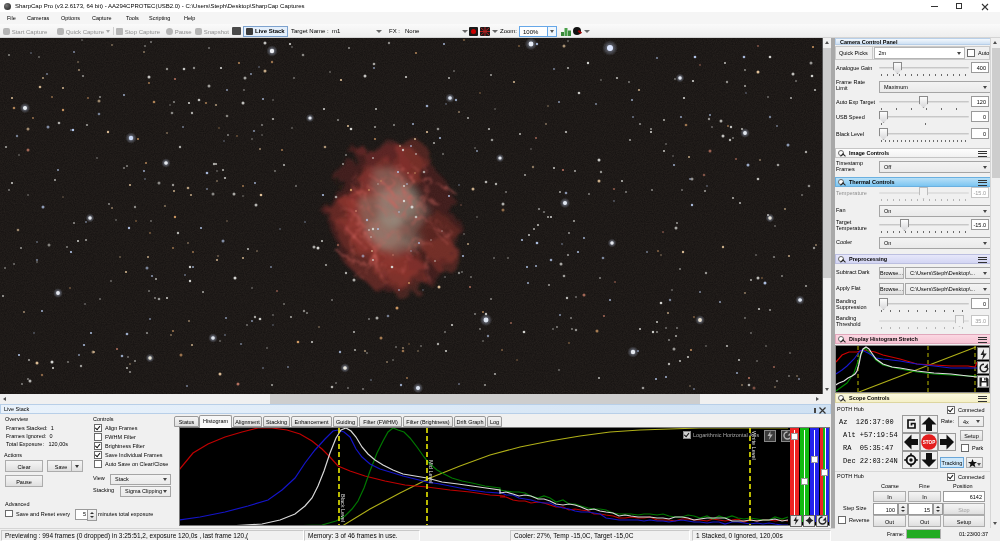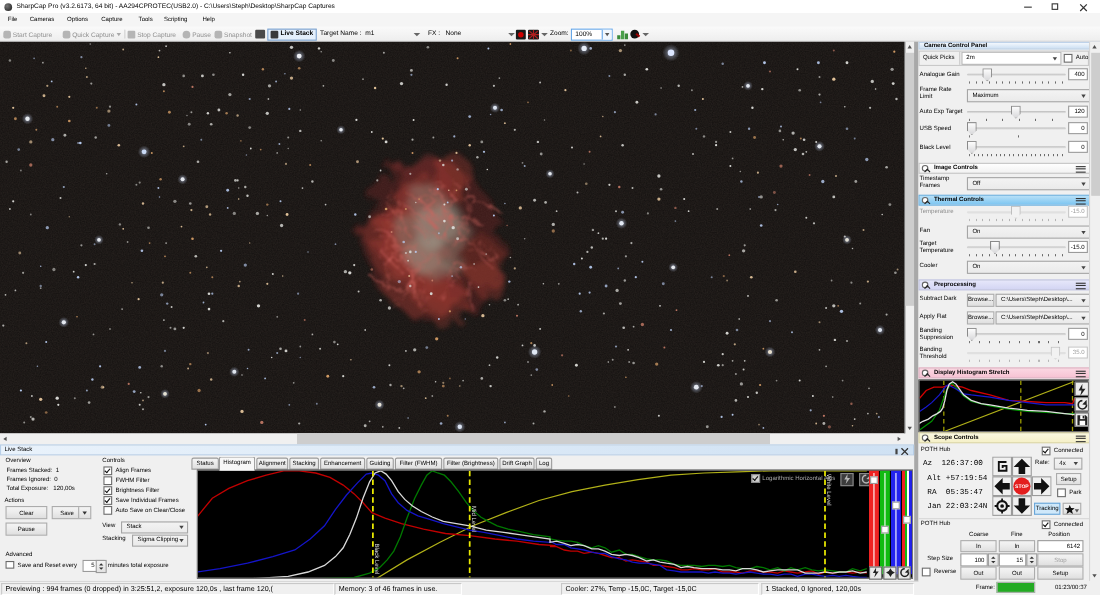--- a/index.html
+++ b/index.html
@@ -1050,21 +1050,21 @@
     </div>
 
 <div class="sect" style="top:355px;background:linear-gradient(#faf8e0,#f5f0c8);border-color:#ddd6a0"><span class="cir"></span>Scope Controls<span class="hb"></span></div>
 
 <div class="lbl" style="left:2px;top:368px;font-size:5.5px">POTH Hub</div>
 <div class="cb ck" style="left:112px;top:368px"></div>
 <div class="lbl" style="left:123px;top:369px;font-size:5.5px">Connected</div>
 <div class="lbl" style="left:4px;top:380px;font-family:'Liberation Mono',monospace;font-size:7px">Az&nbsp; 126:37:00</div>
 <div class="lbl" style="left:8px;top:393px;font-family:'Liberation Mono',monospace;font-size:7px">Alt +57:19:54</div>
 <div class="lbl" style="left:8px;top:406px;font-family:'Liberation Mono',monospace;font-size:7px">RA&nbsp; 05:35:47</div>
-<div class="lbl" style="left:8px;top:419px;font-family:'Liberation Mono',monospace;font-size:7px">Jan 22:03:24N</div>
+<div class="lbl" style="left:8px;top:419px;font-family:'Liberation Mono',monospace;font-size:7px">Dec 22:03:24N</div>
 <svg class="a" style="left:67px;top:377px" width="54" height="54" viewBox="0 0 54 54">
       <rect x="0.5" y="0.5" width="17" height="17" fill="#f0f0f0" stroke="#9a9a9a"></rect>
       <rect x="18.5" y="0.5" width="17" height="17" fill="#f0f0f0" stroke="#9a9a9a"></rect>
       <rect x="0.5" y="18.5" width="17" height="17" fill="#f0f0f0" stroke="#9a9a9a"></rect>
       <rect x="18.5" y="18.5" width="17" height="17" fill="#f0f0f0" stroke="#9a9a9a"></rect>
       <rect x="36.5" y="18.5" width="17" height="17" fill="#f0f0f0" stroke="#9a9a9a"></rect>
       <rect x="0.5" y="36.5" width="17" height="17" fill="#f0f0f0" stroke="#9a9a9a"></rect>
       <rect x="18.5" y="36.5" width="17" height="17" fill="#f0f0f0" stroke="#9a9a9a"></rect>
       <path d="M13 5 H6 V13 H13 V8.5 H9.5 V10.5" fill="none" stroke="#111" stroke-width="1.7"></path>
       <path d="M27 2 L34.5 9.5 L30 9.5 L30 16 L24 16 L24 9.5 L19.5 9.5 Z" fill="#111"></path>

